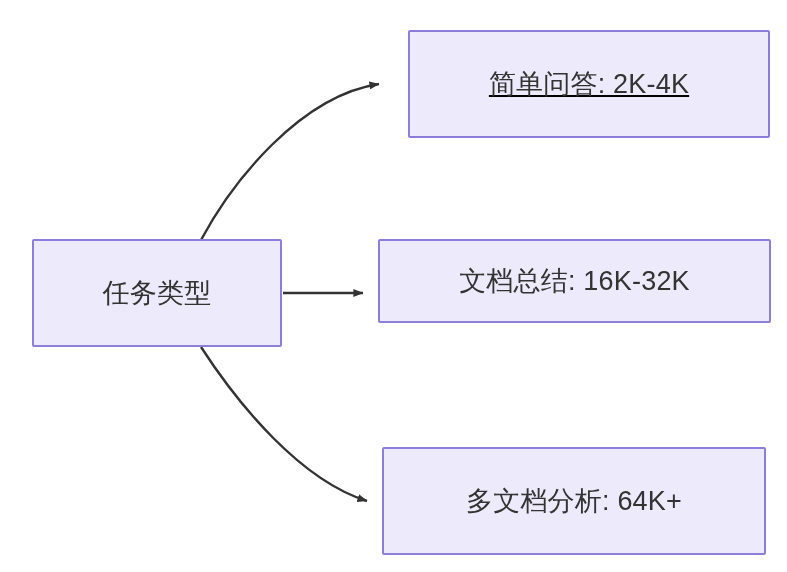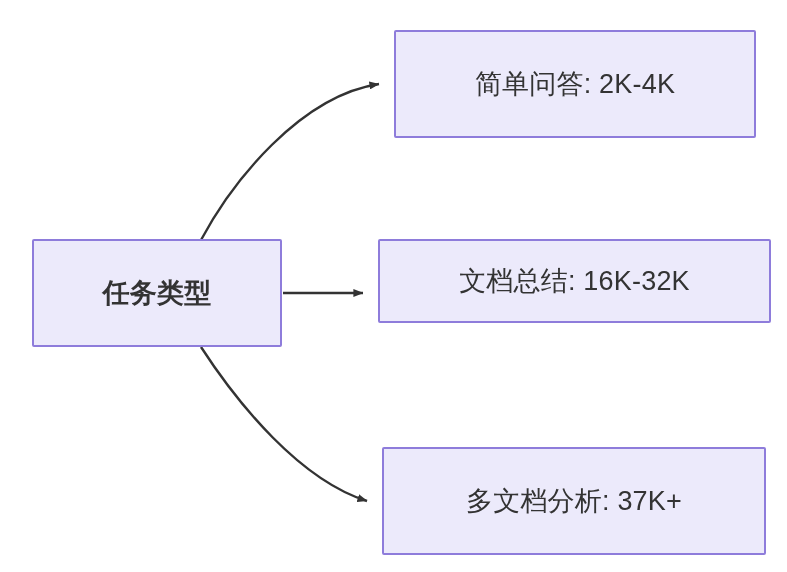--- a/index.html
+++ b/index.html
@@ -45,27 +45,27 @@
     font-size: 27px;
     line-height: 1.2;
     letter-spacing: 0.2px;
     white-space: nowrap;
   }
   #node-task-type {
     left: 32px;
     top: 239px;
     width: 250px;
     height: 108px;
-    font-weight: bold;
   }
   #node-simple-qa {
-    left: 394px;
+    left: 408px;
     top: 30px;
     width: 362px;
     height: 108px;
+    text-decoration: underline;
   }
   #node-doc-summary {
     left: 378px;
     top: 239px;
     width: 393px;
     height: 84px;
   }
   #node-multi-doc {
     left: 382px;
     top: 447px;
@@ -98,16 +98,16 @@
 
   <div class="node" id="node-simple-qa">
     <span class="node-label">简单问答: 2K-4K</span>
   </div>
 
   <div class="node" id="node-doc-summary">
     <span class="node-label">文档总结: 16K-32K</span>
   </div>
 
   <div class="node" id="node-multi-doc">
-    <span class="node-label">多文档分析: 37K+</span>
+    <span class="node-label">多文档分析: 64K+</span>
   </div>
 
 </div>
 
 </body></html>

